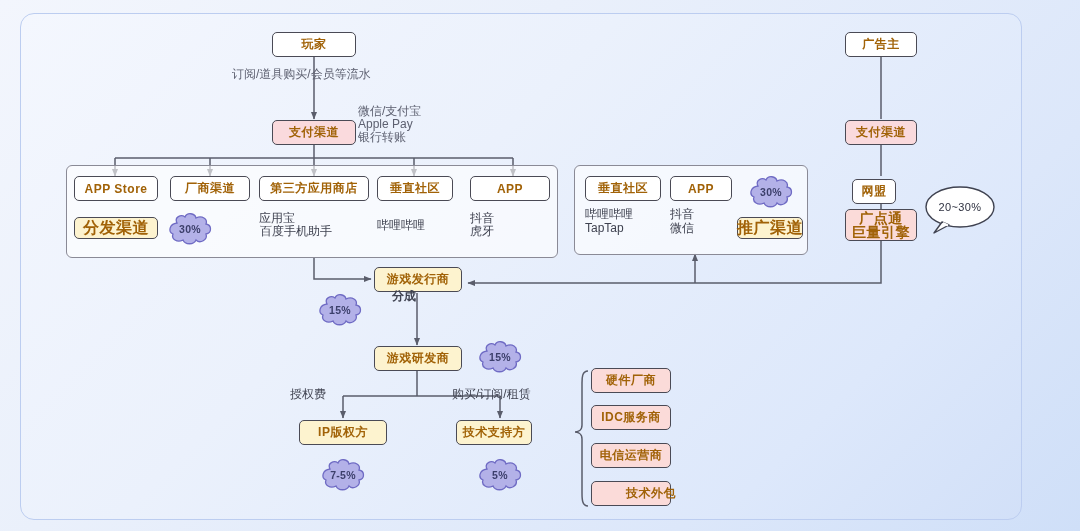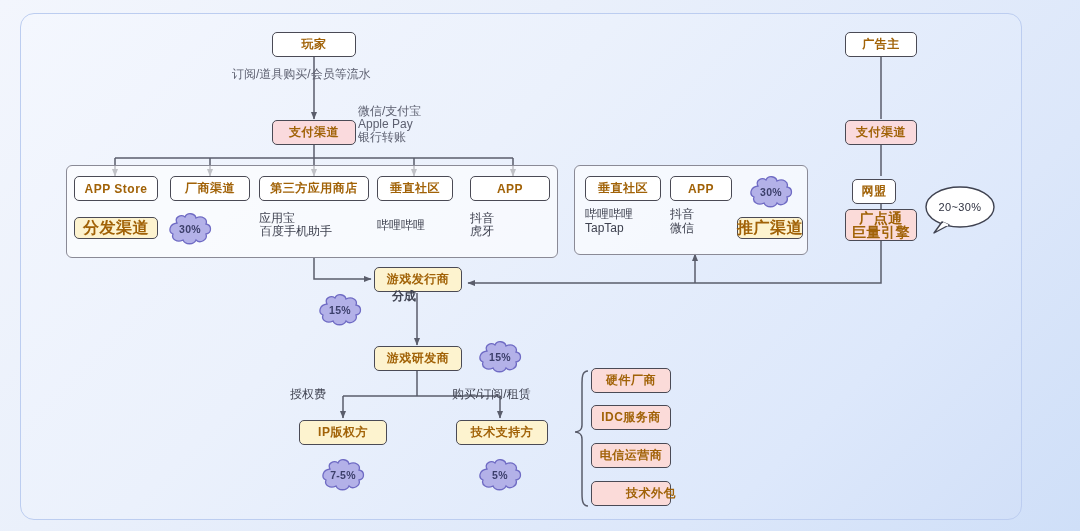--- a/index.html
+++ b/index.html
@@ -204,21 +204,21 @@
     <svg width="48" height="34" viewBox="0 0 48 34">
       <path d="M11,11 C8,5 15,2 19,5 C21,0 29,1 30,6 C36,3 42,7 40,12 C46,13 46,21 40,22 C42,28 34,32 30,28 C28,33 19,33 17,28 C11,31 5,27 7,22 C2,20 3,12 11,11 Z" fill="#b3b1e8" stroke="#6f6bc4" stroke-width="1.3"></path>
     </svg>
     <span>15%</span>
   </div>
 
   <div class="cap dark" style="left:290px;top:388px;width:52px;">授权费</div>
   <div class="cap dark" style="left:452px;top:388px;width:96px;">购买/订阅/租赁</div>
 
   <div class="node yellow" style="left:299px;top:420px;width:88px;height:25px;">IP版权方</div>
-  <div class="node yellow" style="left:456px;top:420px;width:92px;height:25px;">技术支持方</div>
+  <div class="node yellow" style="left:456px;top:420px;width:76px;height:25px;">技术支持方</div>
 
   <div class="cloud" style="left:319px;top:458px;width:48px;height:34px;">
     <svg width="48" height="34" viewBox="0 0 48 34">
       <path d="M11,11 C8,5 15,2 19,5 C21,0 29,1 30,6 C36,3 42,7 40,12 C46,13 46,21 40,22 C42,28 34,32 30,28 C28,33 19,33 17,28 C11,31 5,27 7,22 C2,20 3,12 11,11 Z" fill="#b3b1e8" stroke="#6f6bc4" stroke-width="1.3"></path>
     </svg>
     <span>7-5%</span>
   </div>
 
   <div class="cloud" style="left:476px;top:458px;width:48px;height:34px;">
     <svg width="48" height="34" viewBox="0 0 48 34">

